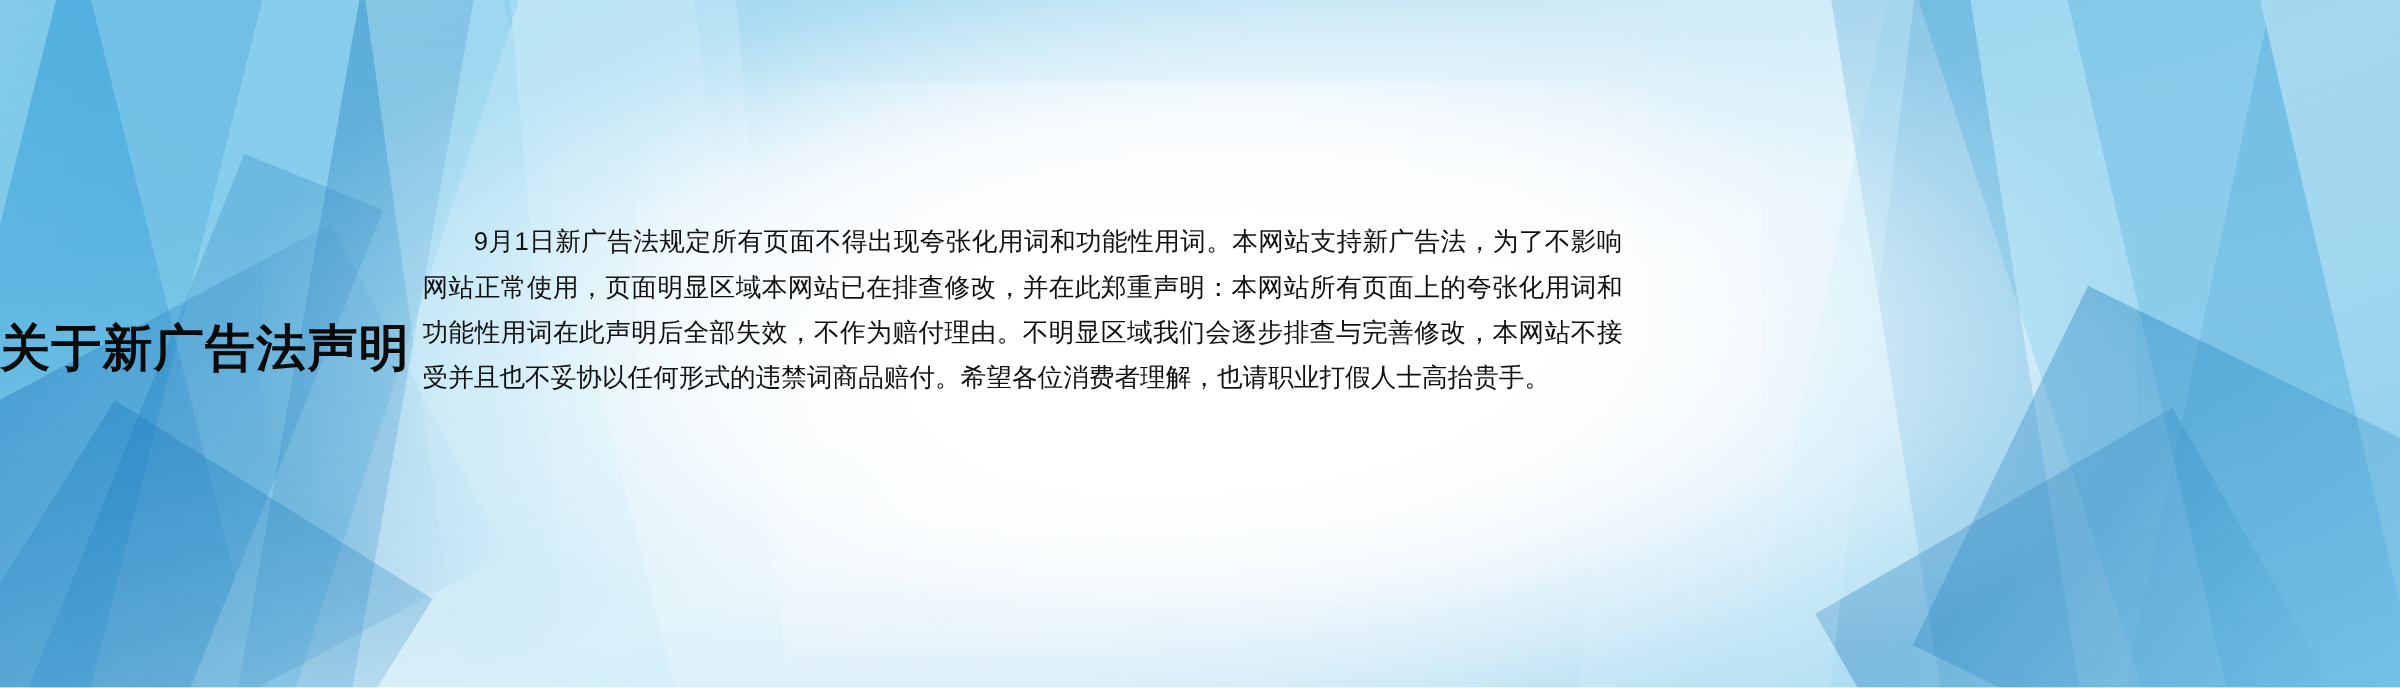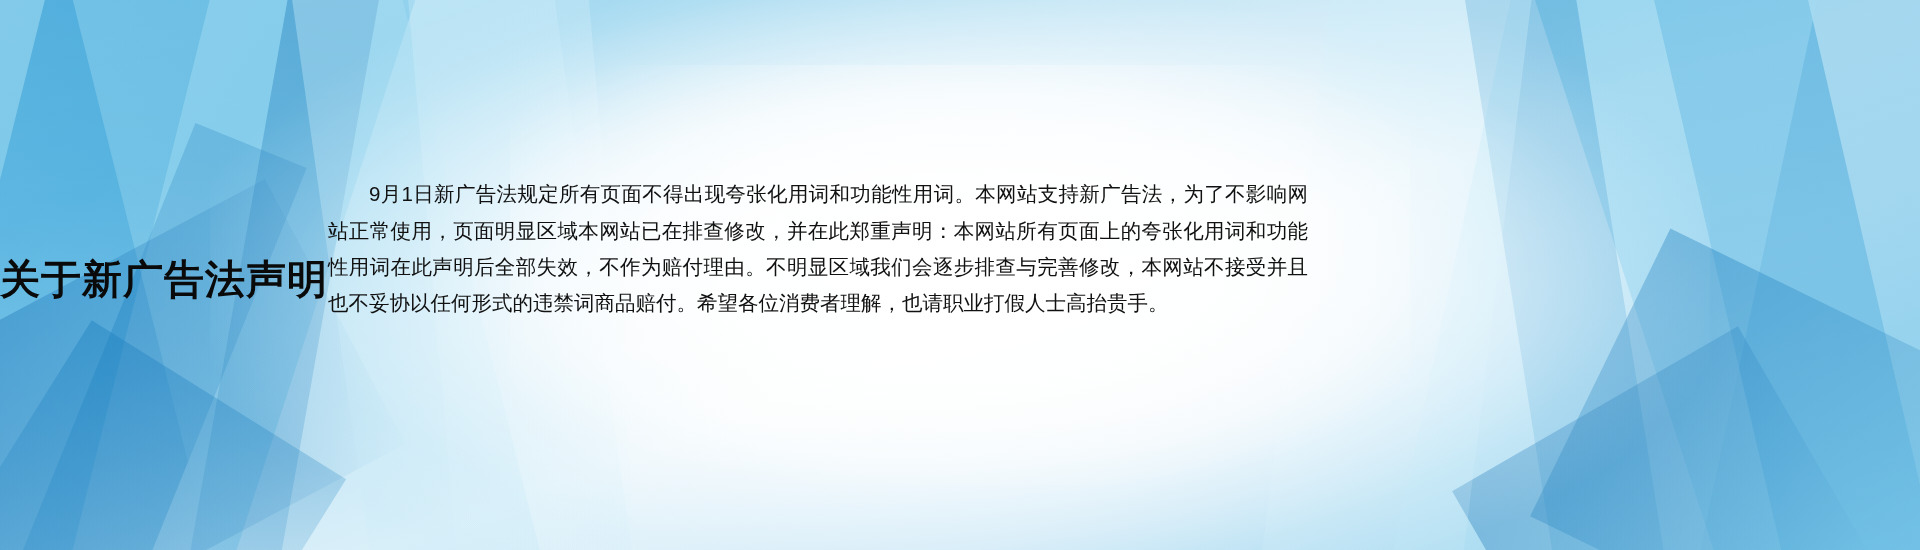--- a/index.html
+++ b/index.html
@@ -107,21 +107,21 @@
   }
   #statement-body{
     width:980px;
     margin-top:24px;
     font-size:20.5px;
     line-height:1.78;
     color:#111;
     text-align:justify;
     text-justify:inter-ideograph;
   }
-  #statement-body p{ margin:0; }
+  #statement-body p{ margin:10px; }
   #para-main{ text-indent:2em; }
   #para-note{ text-indent:0; }
 </style>
 </head>
 <body>
 
 <div id="banner">
 
   <div class="shape s1"></div>
   <div class="shape s2"></div>

